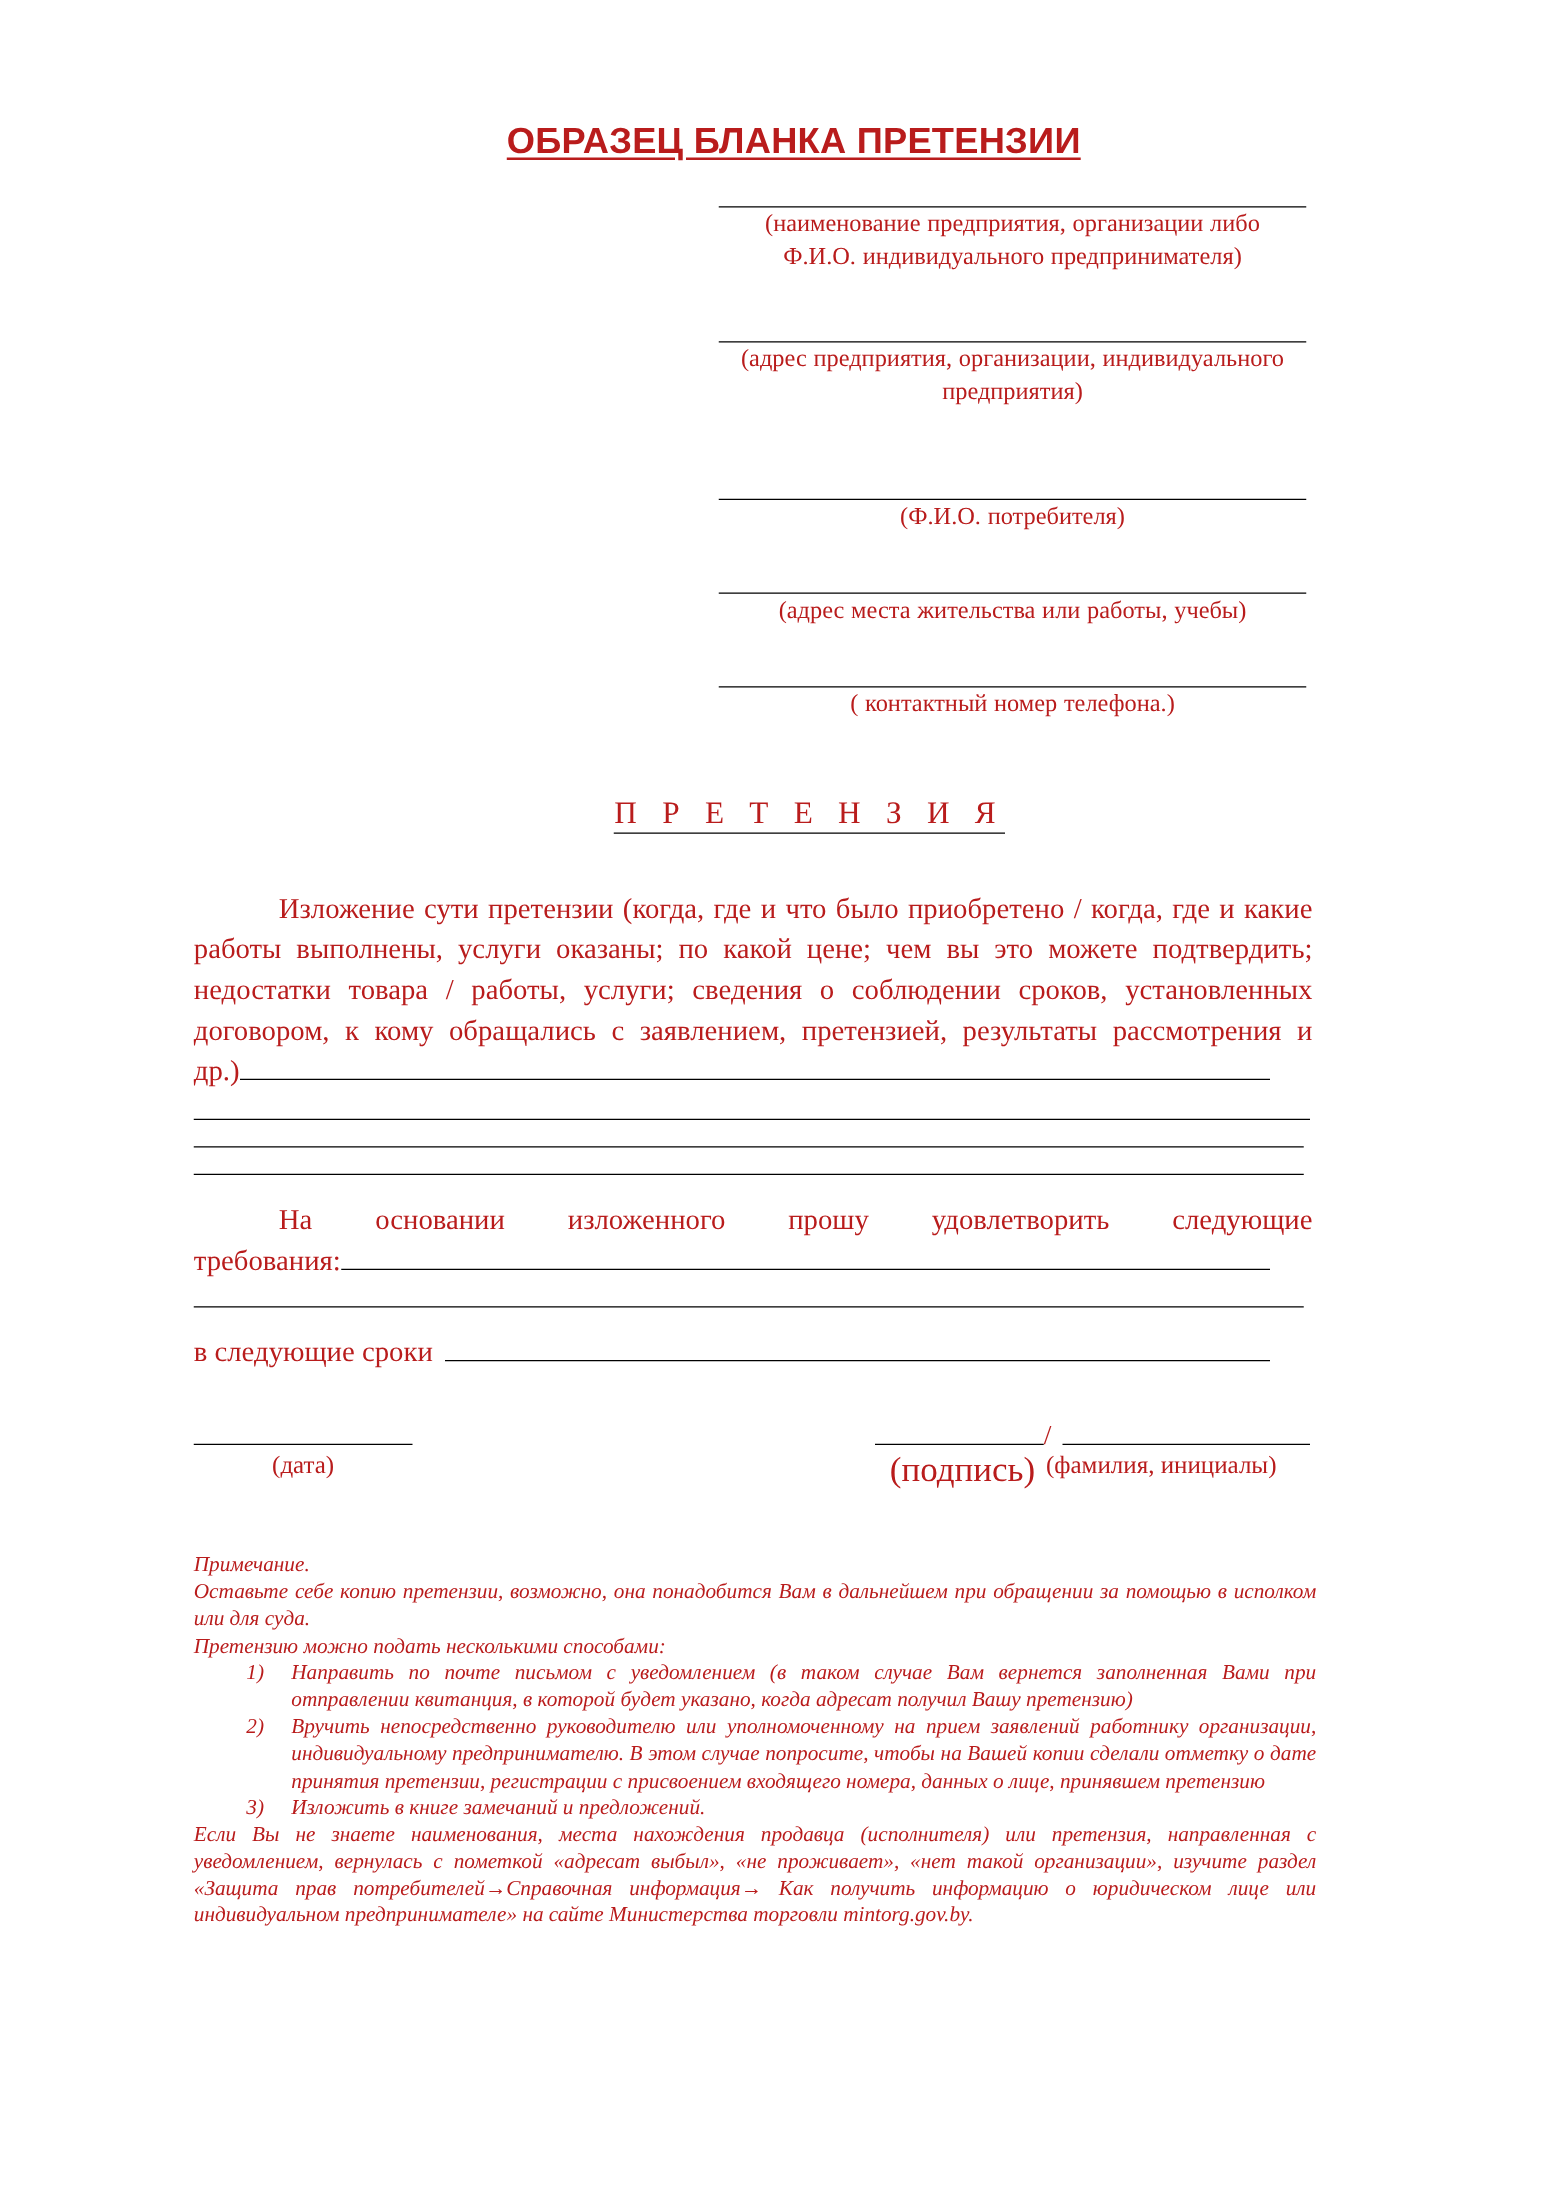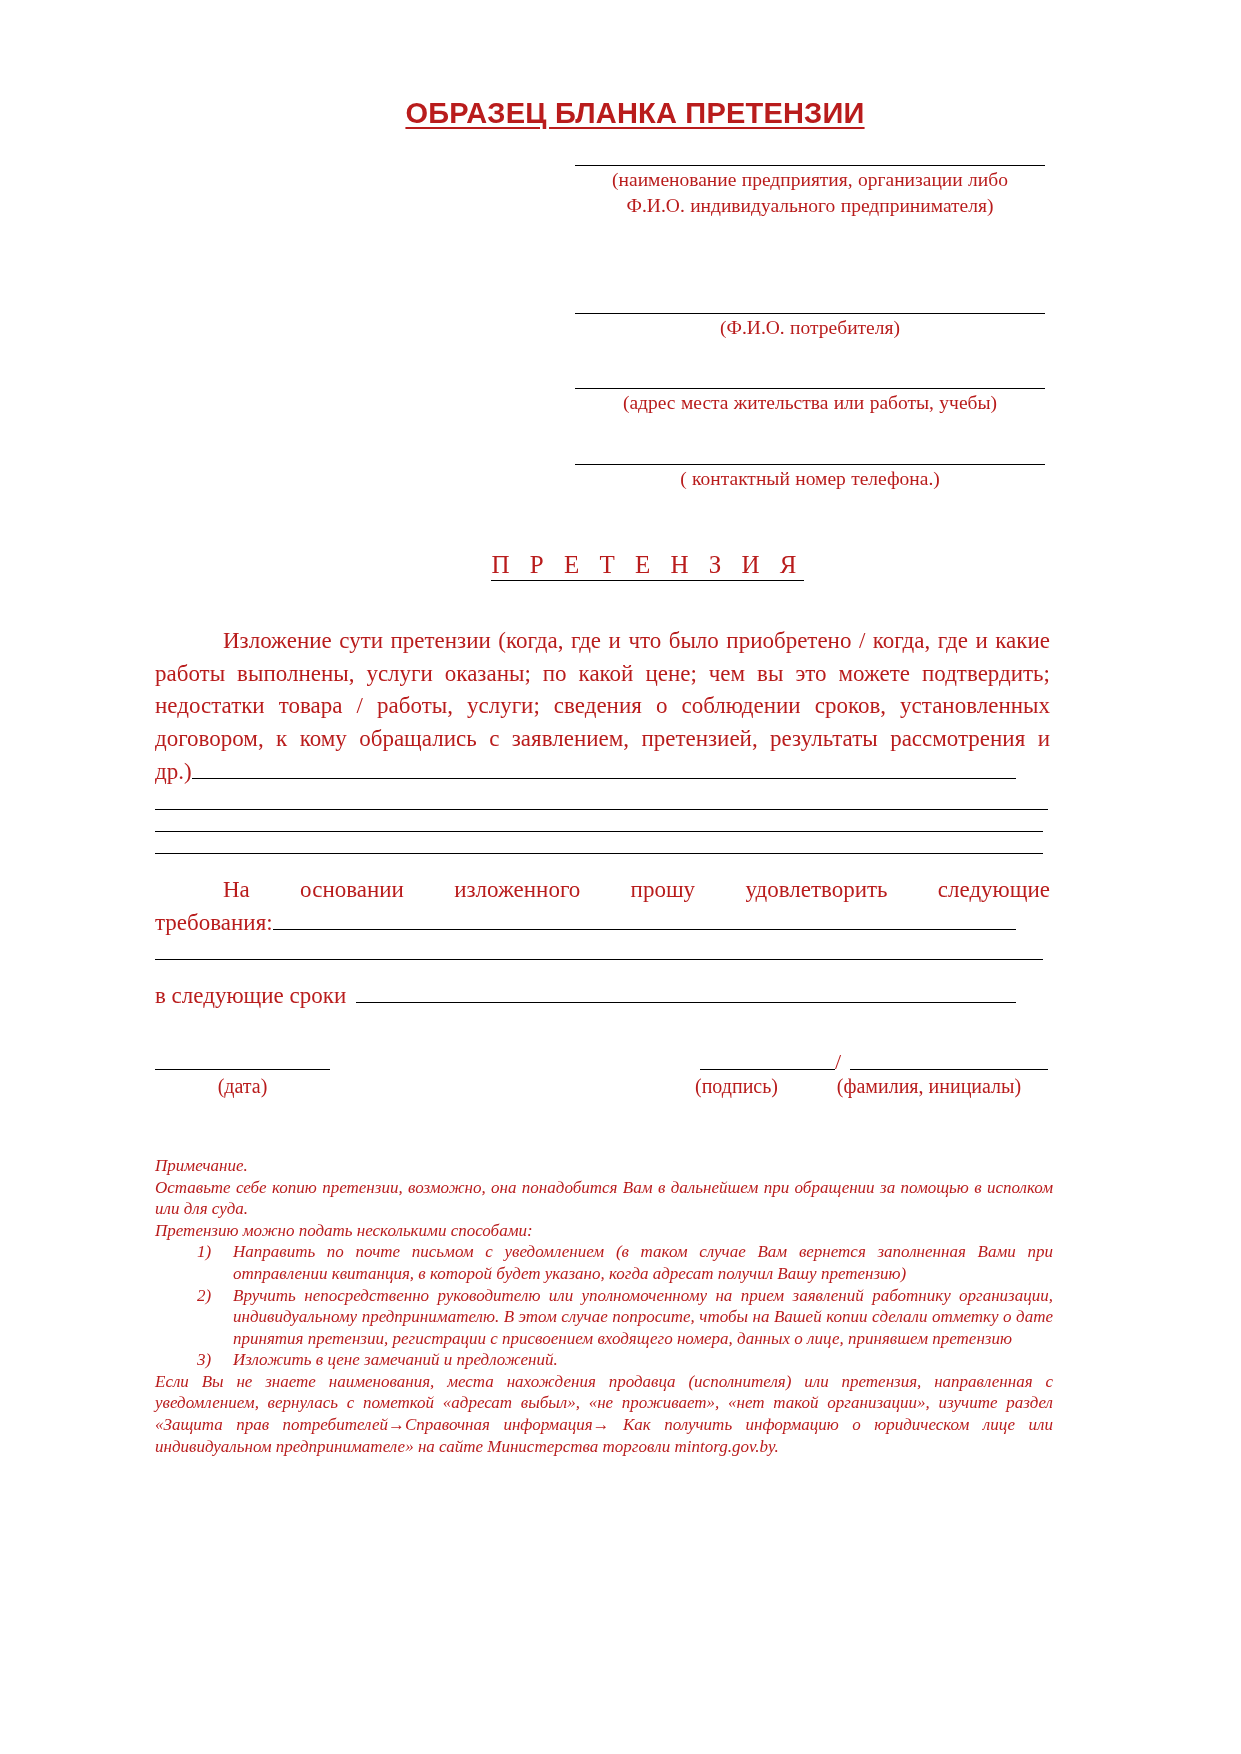--- a/index.html
+++ b/index.html
@@ -146,21 +146,22 @@
   .sig-name-line {
     position: absolute;
     left: 695px; top: 0;
     width: 198px;
     border-bottom: 1.6px solid #000;
   }
   .sig-sign-cap {
     position: absolute;
     left: 540px; top: 6px;
     width: 150px;
-    font-size: 20px;
+    text-align: center;
+    font-size: 28px;
   }
   .sig-name-cap {
     position: absolute;
     left: 673px; top: 6px;
     width: 202px;
     text-align: center;
     font-size: 20px;
   }
 
   
@@ -203,20 +204,25 @@
     <div class="addr-block">
 
       <div class="addr-group">
         <div class="rule"></div>
         <div class="addr-caption">(наименование предприятия, организации либо</div>
         <div class="addr-caption">Ф.И.О. индивидуального предпринимателя)</div>
       </div>
 
       <div class="gap-22"></div>
 
+      <div class="addr-group">
+        <div class="rule"></div>
+        <div class="addr-caption">(адрес предприятия, организации, индивидуального</div>
+        <div class="addr-caption">предприятия)</div>
+      </div>
 
       <div class="gap-40"></div>
 
       <div class="addr-group">
         <div class="rule"></div>
         <div class="addr-caption">(Ф.И.О. потребителя)</div>
       </div>
 
       <div class="gap-16"></div>
 
@@ -279,21 +285,21 @@
           <li>
             <span class="num">1)</span>
             <span>Направить по почте письмом с уведомлением (в таком случае Вам вернется заполненная Вами при отправлении квитанция, в которой будет указано, когда адресат получил Вашу претензию)</span>
           </li>
           <li>
             <span class="num">2)</span>
             <span>Вручить непосредственно руководителю или уполномоченному на прием заявлений работнику организации, индивидуальному предпринимателю. В этом случае попросите, чтобы на Вашей копии сделали отметку о дате принятия претензии, регистрации с присвоением входящего номера, данных о лице, принявшем претензию</span>
           </li>
           <li>
             <span class="num">3)</span>
-            <span>Изложить в цене замечаний и предложений.</span>
+            <span>Изложить в книге замечаний и предложений.</span>
           </li>
         </ol>
 
         <p class="tail">Если Вы не знаете наименования, места нахождения продавца (исполнителя) или претензия, направленная с уведомлением, вернулась с пометкой «адресат выбыл», «не проживает», «нет такой организации», изучите раздел «Защита прав потребителей→Справочная информация→ Как получить информацию о юридическом лице или индивидуальном предпринимателе» на сайте Министерства торговли mintorg.gov.by.</p>
       </div>
 
     </div>
   </div>
 </div>
 

